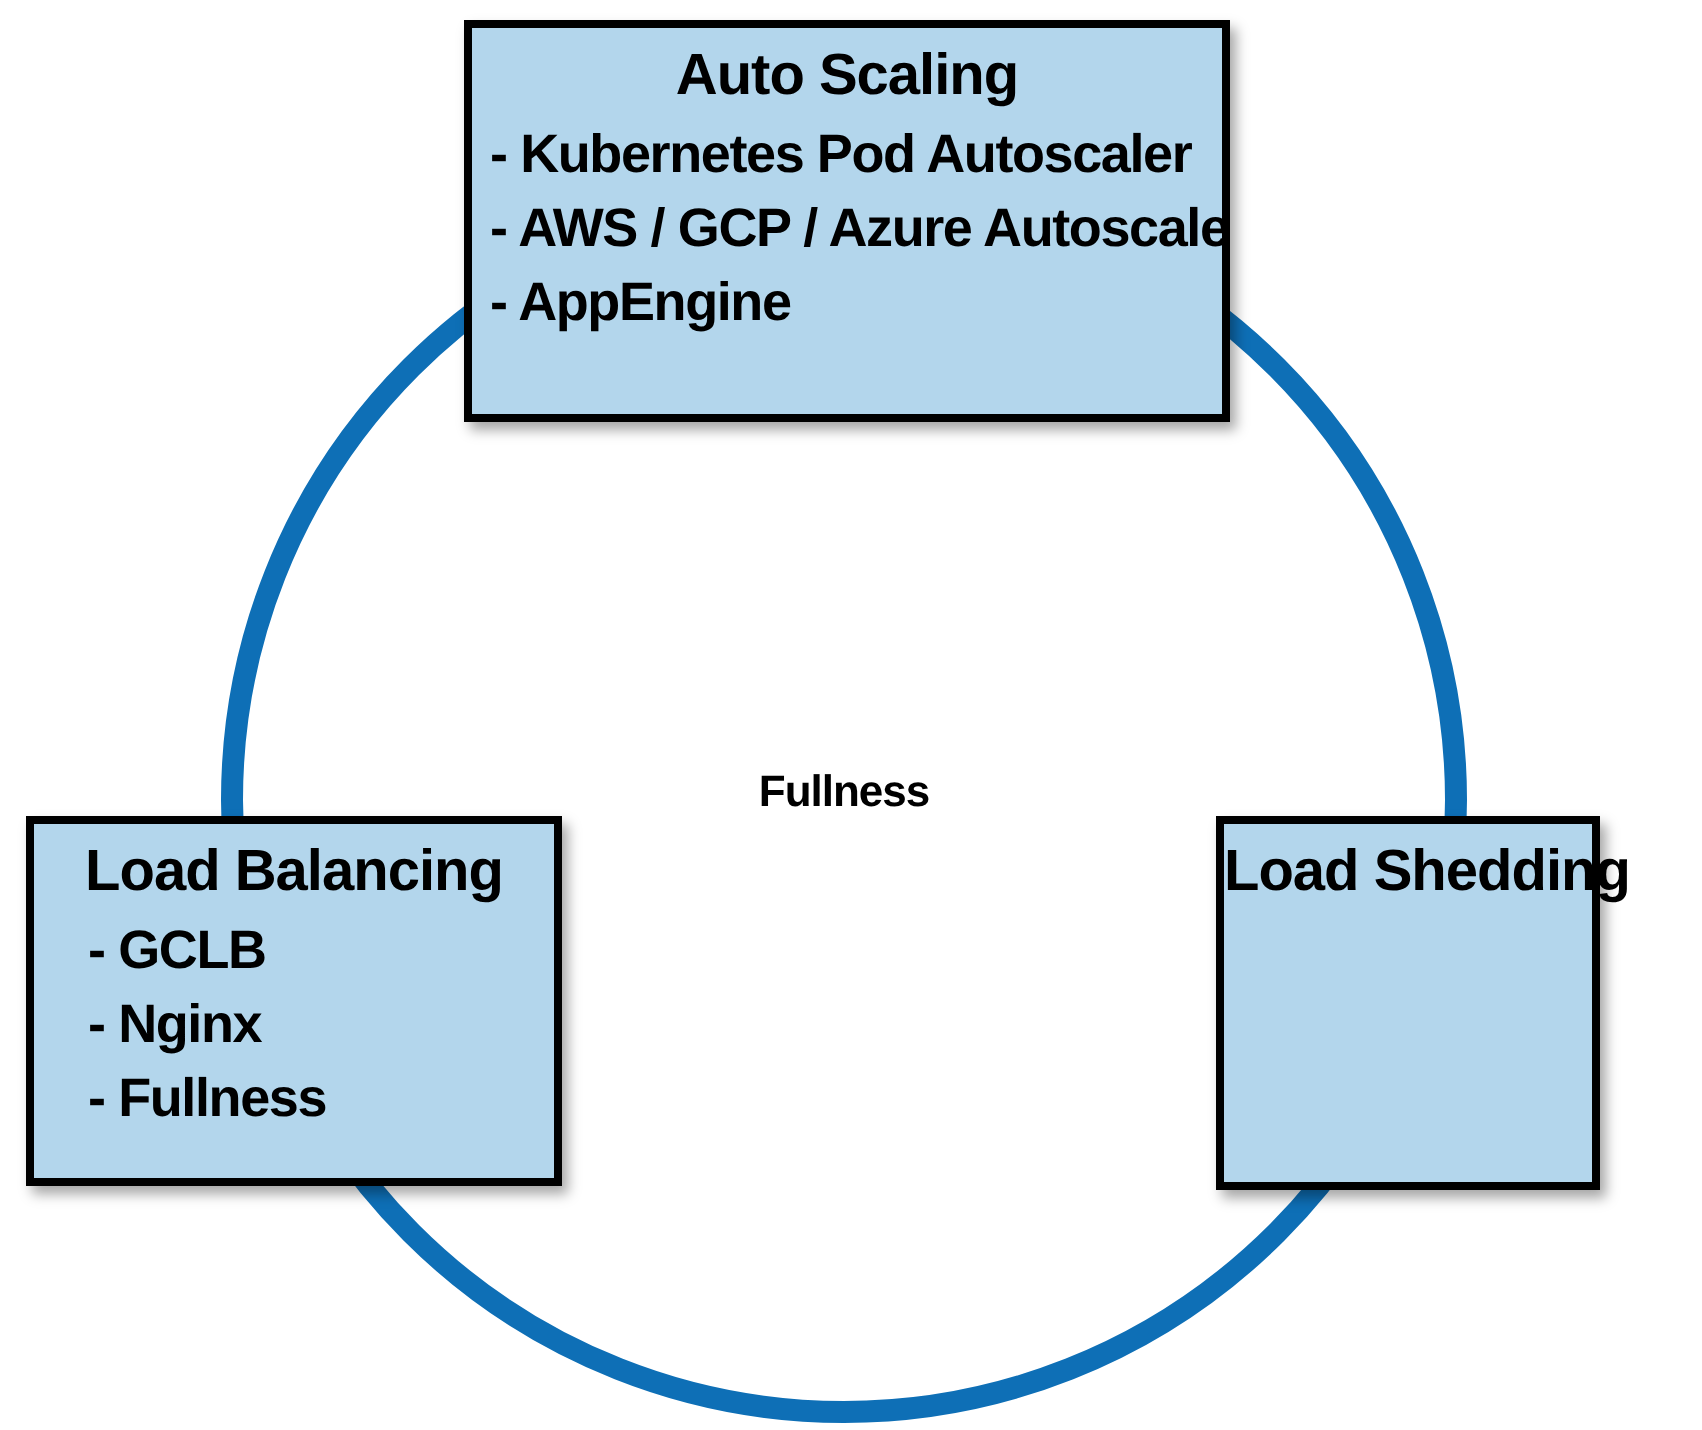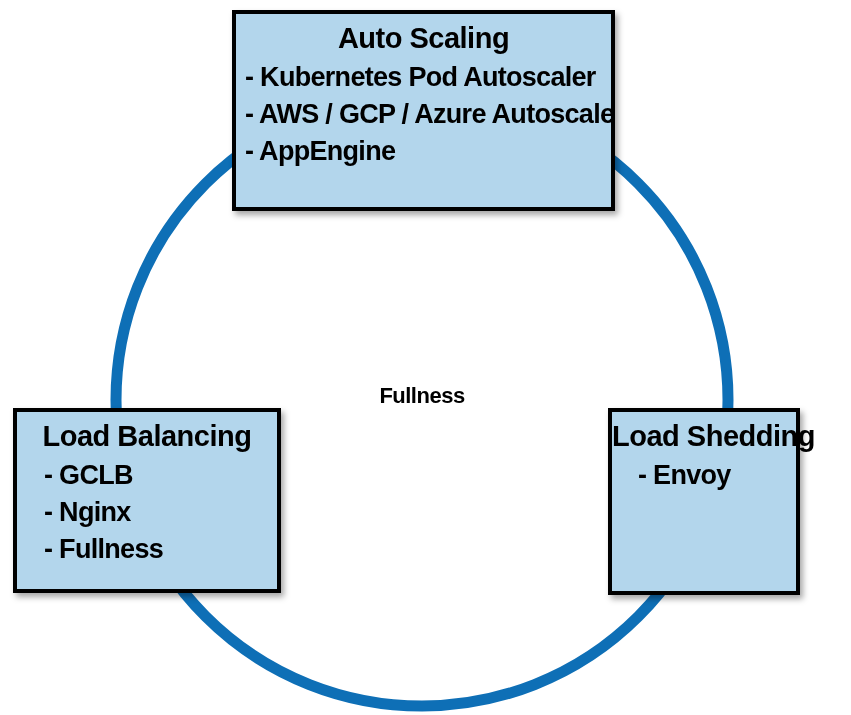--- a/index.html
+++ b/index.html
@@ -105,19 +105,18 @@
     <div class="node-items">
       <div class="node-item">- GCLB</div>
       <div class="node-item">- Nginx</div>
       <div class="node-item">- Fullness</div>
     </div>
   </div>
 
   <div class="node-box" id="box-load-shedding">
     <div class="node-title">Load Shedding</div>
     <div class="node-items">
-      <div class="node-item">- Envoy</div>
     </div>
   </div>
 
   <div id="center-label">Fullness</div>
 
 </div>
 
 </body></html>

